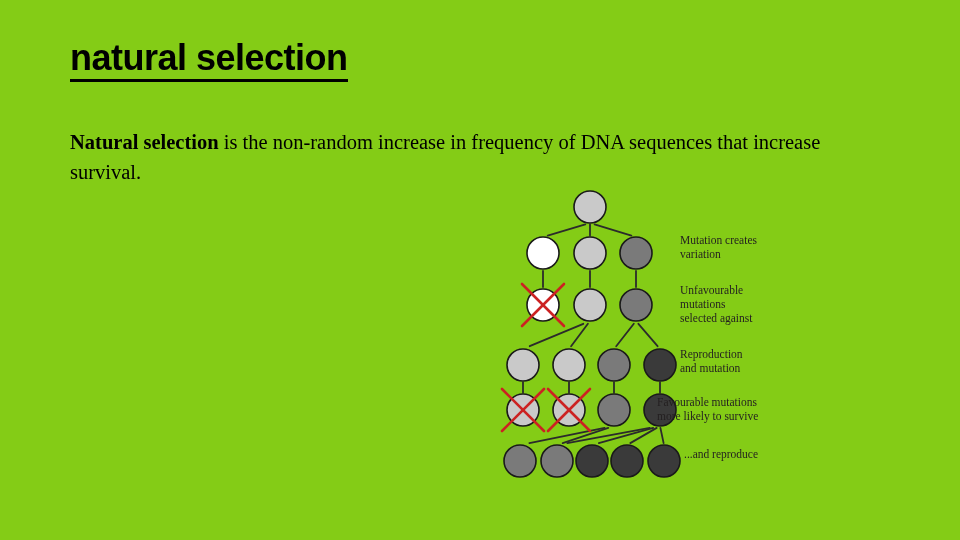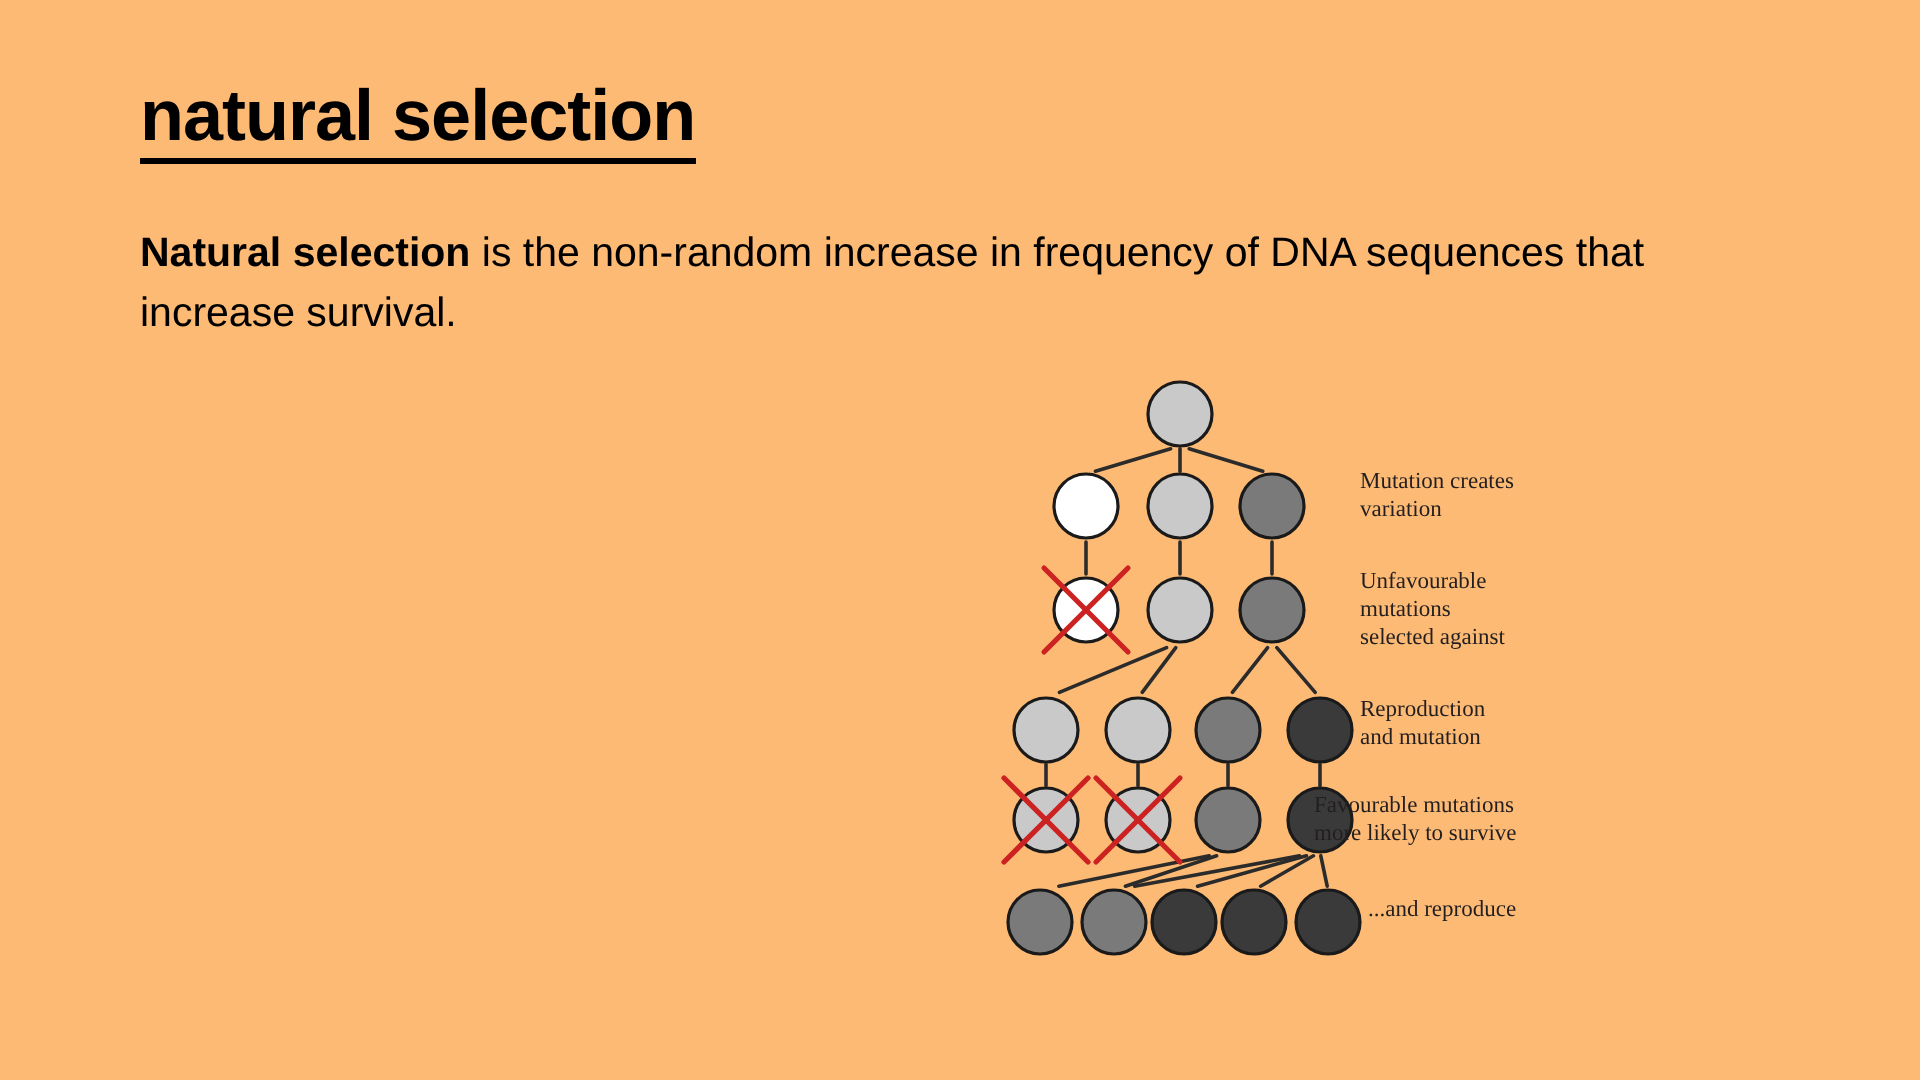--- a/index.html
+++ b/index.html
@@ -10,43 +10,44 @@
     width: 960px;
     height: 540px;
     background: #ffffff;
     font-family: "Liberation Sans", sans-serif;
     overflow: hidden;
     position: relative;
   }
   .slide {
     position: absolute;
     inset: 0;
-    background: #fdba74;
+    background: #84cc16;
   }
   #slide-title {
     position: absolute;
     left: 70px;
     top: 38px;
     font-size: 36px;
     font-weight: bold;
     color: #000000;
     letter-spacing: -0.5px;
     border-bottom: 3px solid #000000;
     padding-bottom: 1px;
     line-height: 1.1;
     white-space: nowrap;
   }
   #body-text {
     position: absolute;
     left: 70px;
-    top: 112px;
+    top: 128px;
     width: 790px;
     font-size: 20.5px;
     color: #000000;
     line-height: 1.45;
+    font-family: Liberation Serif, serif;
   }
   #body-text .lead {
     font-weight: bold;
   }
   #diagram {
     position: absolute;
     left: 484px;
     top: 178px;
     width: 370px;
     height: 320px;

